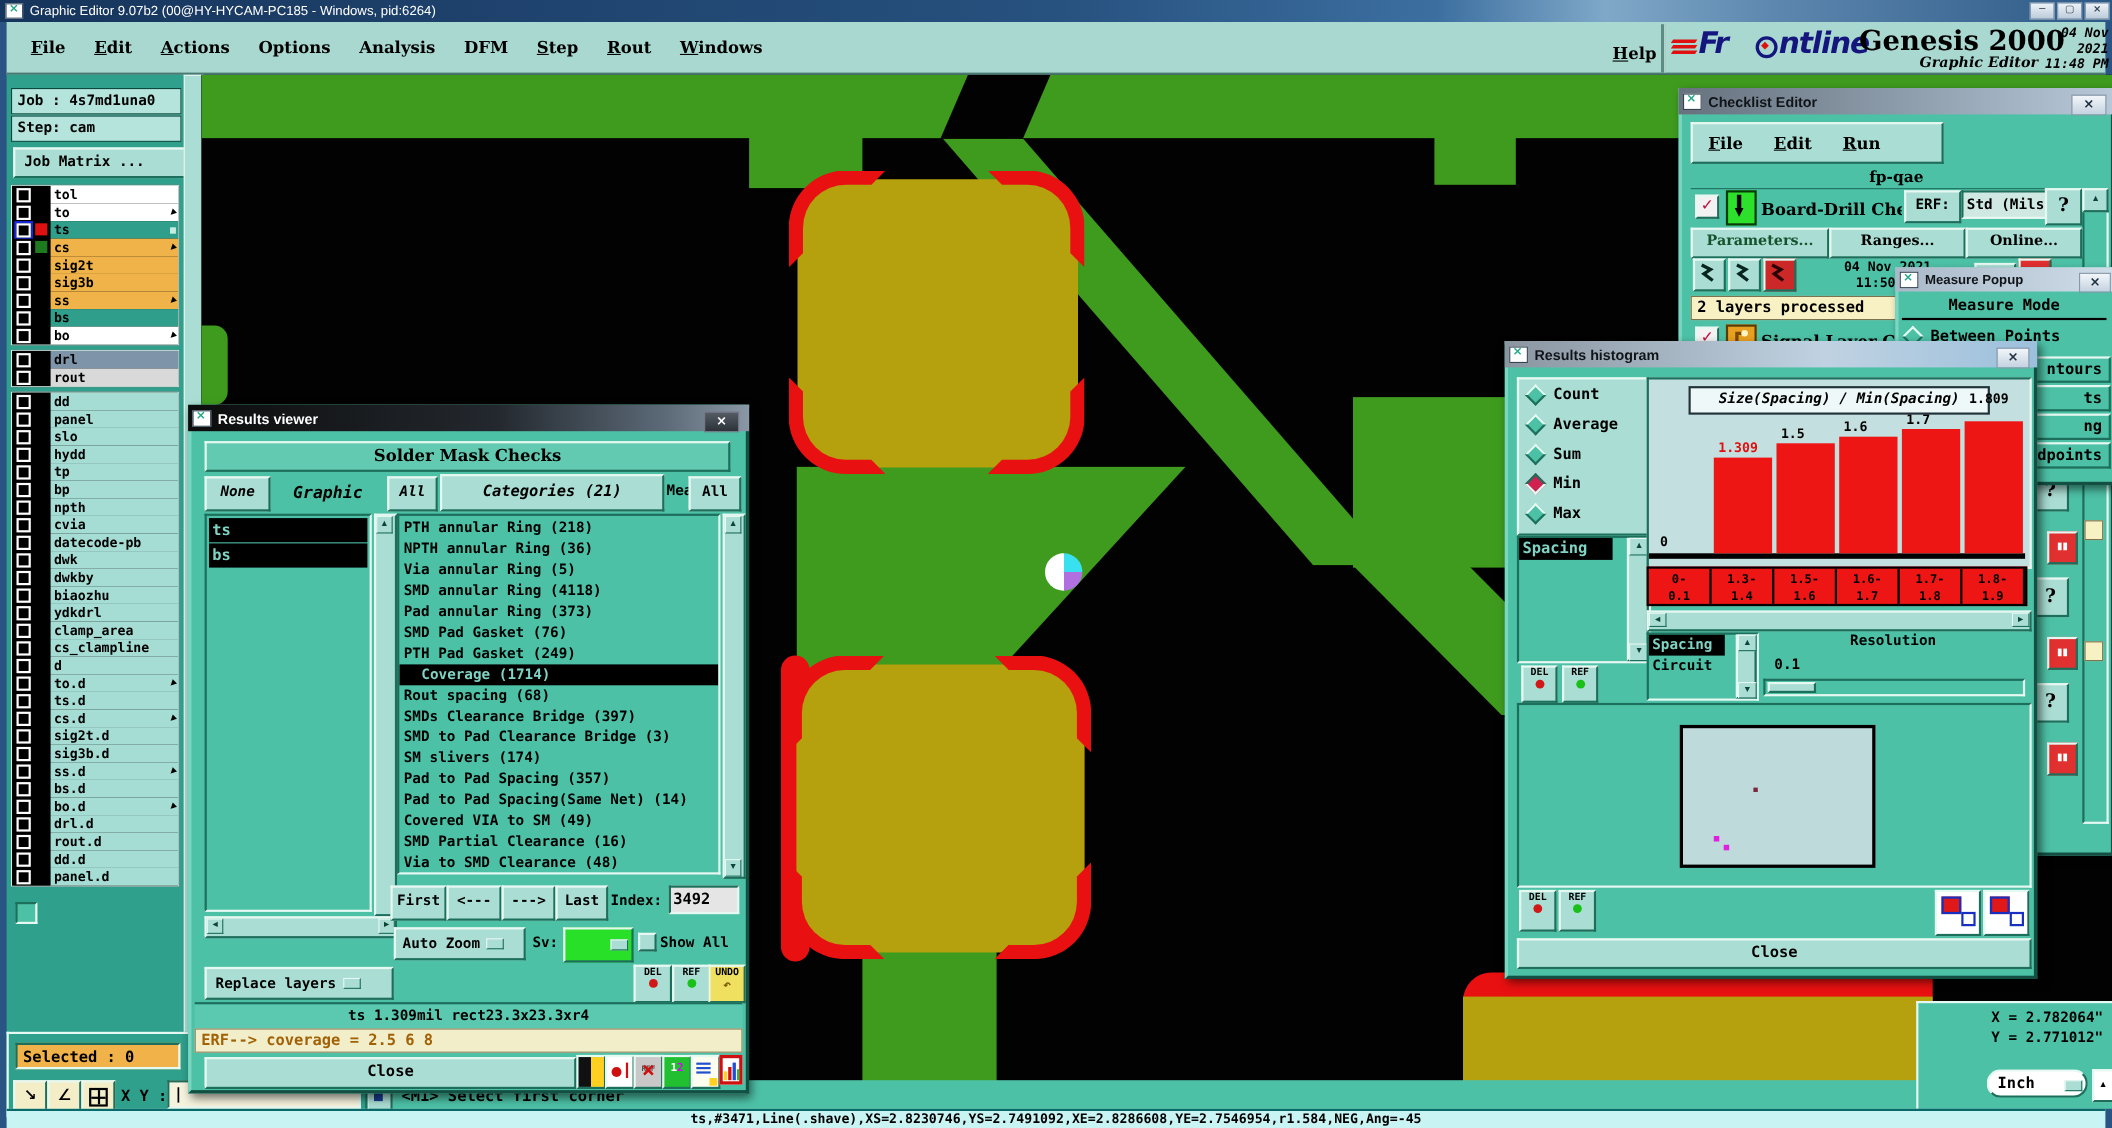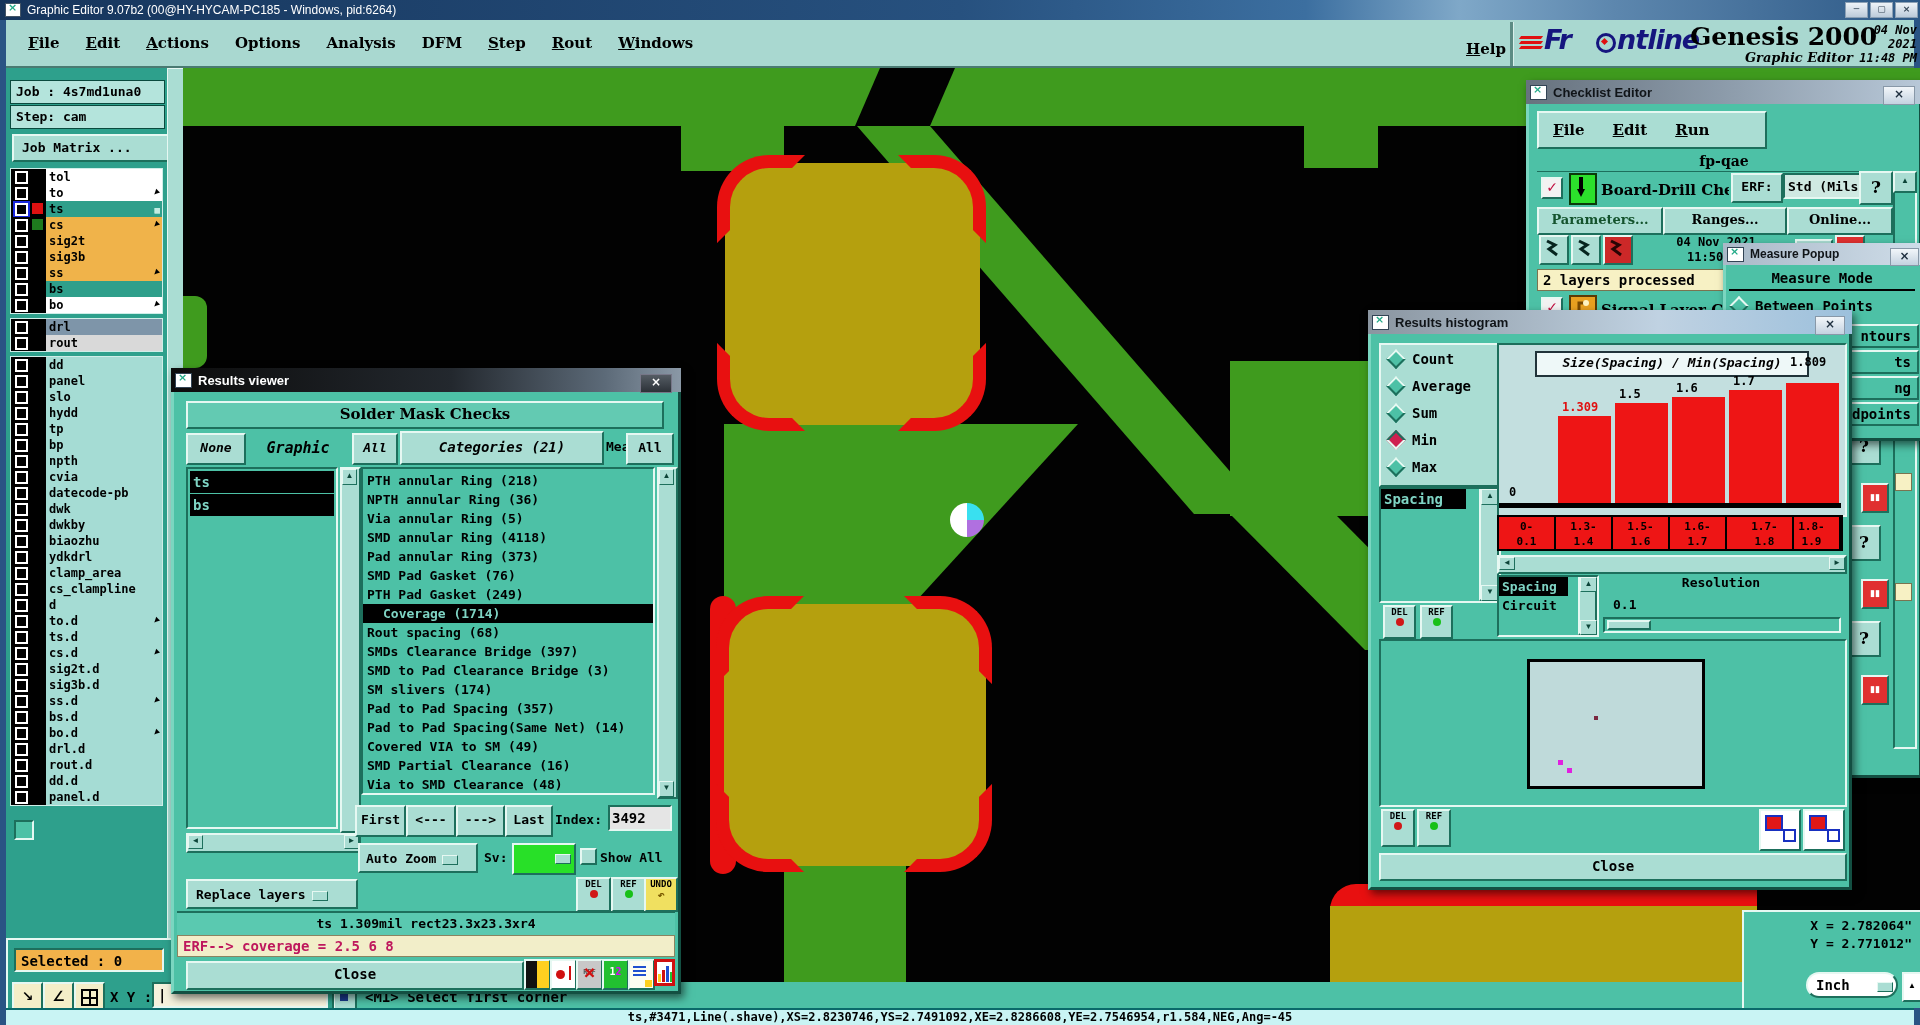--- a/index.html
+++ b/index.html
@@ -519,21 +519,21 @@
         <div>1.4</div>
       </div>
       <div class="xcell mono" style="left: 114px; width: 57px;">
         <div>1.5-</div>
         <div>1.6</div>
       </div>
       <div class="xcell mono" style="left: 171px; width: 57px;">
         <div>1.6-</div>
         <div>1.7</div>
       </div>
-      <div class="xcell mono" style="left: 238px; width: 57px;">
+      <div class="xcell mono" style="left: 228px; width: 57px;">
         <div>1.7-</div>
         <div>1.8</div>
       </div>
       <div class="xcell mono" style="left: 285px; width: 57px;">
         <div>1.8-</div>
         <div>1.9</div>
       </div>
     </div>
   <div class="a up" style="left:126px;top:242px;width:346px;height:15px;">
     <div class="sb-arrow" style="left:0;top:0;width:14px;height:11px;line-height:9px;border-width:1px;">◄</div>
@@ -639,21 +639,21 @@
     </div>
   <div class="a up" style="left:406px;top:477px;width:13px;height:13px;"></div>
   <div class="a mono" style="left:426px;top:479px;font-size:13px;color:#000;">Show All</div>
 
   <div class="a up mono" style="left:12px;top:508px;width:172px;height:30px;font-size:13px;line-height:27px;color:#000;padding-left:8px;box-sizing:border-box;"><span>Replace layers</span><span class="grip"></span></div>
   <div class="a up smallbtn mono" style="left:402px;top:506px;width:31px;height:31px;font-size:9px;"><span>DEL</span><span class="dot" style="background:#d01818;"></span></div>
   <div class="a up smallbtn mono" style="left:437px;top:506px;width:31px;height:31px;font-size:9px;"><span>REF</span><span class="dot" style="background:#18c018;"></span></div>
   <div class="a up smallbtn mono" style="left:470px;top:506px;width:30px;height:31px;font-size:9px;background:#f0e060;"><span>UNDO</span><span style="display:block;font-size:12px;line-height:12px;color:#7a5a00;">↶</span></div>
 
   <div class="a mono" style="left:3px;top:540px;width:498px;height:22px;background:#5ac9b0;border-top:2px solid #1d6f5c;font-size:13px;line-height:22px;text-align:center;color:#000;">ts 1.309mil  rect23.3x23.3xr4</div>
-  <div class="a mono" style="left:3px;top:564px;width:498px;height:22px;background:#f2eec9;border:1px solid #8a8460;font-size:14px;line-height:20px;color:#be185d;padding-left:5px;box-sizing:border-box;">ERF--&gt; coverage = 2.5 6 8</div>
+  <div class="a mono" style="left:3px;top:564px;width:498px;height:22px;background:#f2eec9;border:1px solid #8a8460;font-size:14px;line-height:20px;color:#a16207;padding-left:5px;box-sizing:border-box;">ERF--&gt; coverage = 2.5 6 8</div>
 
   <div class="a up mono" style="left:12px;top:590px;width:334px;height:25px;font-size:14px;text-align:center;line-height:23px;color:#000;">Close</div>
   <div class="a up" style="left:350px;top:588px;width:23px;height:27px;padding:0;">
       <div style="width:100%;height:100%;background:linear-gradient(90deg,#111 50%,#ffd020 50%);"></div>
     </div>
   <div class="a up" style="left:376px;top:588px;width:23px;height:27px;background:#fff;">
       <div style="position:absolute;left:4px;top:9px;width:9px;height:9px;border-radius:50%;background:#d01010;"></div>
       <div style="position:absolute;right:4px;top:5px;width:2px;height:14px;background:#d01010;"></div>
     </div>
   <div class="a up" style="left:402px;top:588px;width:23px;height:27px;background:#c8c8c8;color:#555;font:bold 7px 'DejaVu Sans Mono',monospace;text-align:center;line-height:23px;">REF<div style="position:absolute;left:0;top:0;width:100%;height:100%;color:#d01010;font-size:20px;line-height:22px;">×</div></div>

